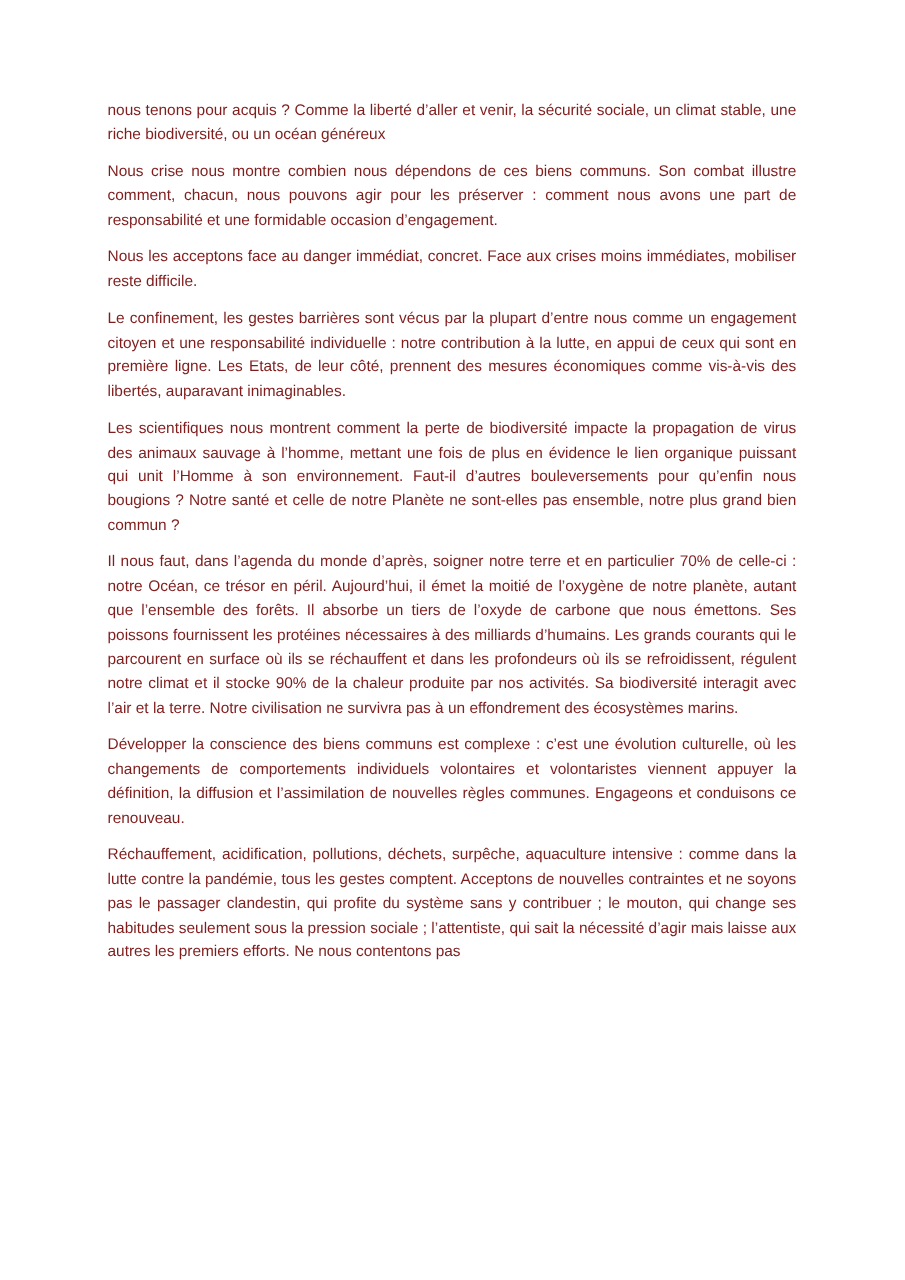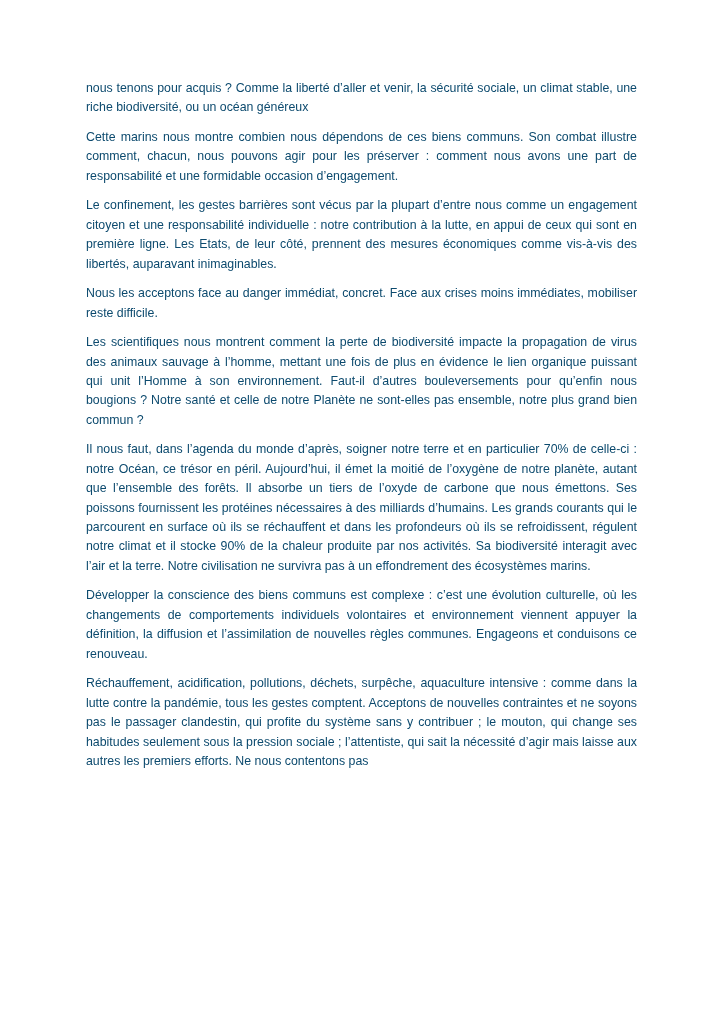--- a/index.html
+++ b/index.html
@@ -14,33 +14,33 @@
       overflow: hidden;
     }
     .page {
       position: absolute;
       left: 86px;
       top: 79px;
       width: 551px;
       font-family: "Liberation Sans", sans-serif;
       font-size: 12.35px;
       line-height: 19.4px;
-      color: #0c4a6e;
+      color: #7f1d1d;
       text-align: justify;
     }
     .para {
       margin: 0 0 10.2px 0;
       hyphens: none;
     }
   </style>
 </head>
 <body>
 
 <div class="page">
   <p class="para">nous tenons pour acquis ? Comme la liberté d’aller et venir, la sécurité sociale, un climat stable, une riche biodiversité, ou un océan généreux</p>
-  <p class="para">Cette marins nous montre combien nous dépendons de ces biens communs. Son combat illustre comment, chacun, nous pouvons agir pour les préserver : comment nous avons une part de responsabilité et une formidable occasion d’engagement.</p>
+  <p class="para">Nous crise nous montre combien nous dépendons de ces biens communs. Son combat illustre comment, chacun, nous pouvons agir pour les préserver : comment nous avons une part de responsabilité et une formidable occasion d’engagement.</p>
+  <p class="para">Nous les acceptons face au danger immédiat, concret. Face aux crises moins immédiates, mobiliser reste difficile.</p>
   <p class="para">Le confinement, les gestes barrières sont vécus par la plupart d’entre nous comme un engagement citoyen et une responsabilité individuelle : notre contribution à la lutte, en appui de ceux qui sont en première ligne. Les Etats, de leur côté, prennent des mesures économiques comme vis-à-vis des libertés, auparavant inimaginables.</p>
-  <p class="para">Nous les acceptons face au danger immédiat, concret. Face aux crises moins immédiates, mobiliser reste difficile.</p>
   <p class="para">Les scientifiques nous montrent comment la perte de biodiversité impacte la propagation de virus des animaux sauvage à l’homme, mettant une fois de plus en évidence le lien organique puissant qui unit l’Homme à son environnement. Faut-il d’autres bouleversements pour qu’enfin nous bougions ? Notre santé et celle de notre Planète ne sont-elles pas ensemble, notre plus grand bien commun ?</p>
   <p class="para">Il nous faut, dans l’agenda du monde d’après, soigner notre terre et en particulier 70% de celle-ci : notre Océan, ce trésor en péril. Aujourd’hui, il émet la moitié de l’oxygène de notre planète, autant que l’ensemble des forêts. Il absorbe un tiers de l’oxyde de carbone que nous émettons. Ses poissons fournissent les protéines nécessaires à des milliards d’humains. Les grands courants qui le parcourent en surface où ils se réchauffent et dans les profondeurs où ils se refroidissent, régulent notre climat et il stocke 90% de la chaleur produite par nos activités. Sa biodiversité interagit avec l’air et la terre. Notre civilisation ne survivra pas à un effondrement des écosystèmes marins.</p>
-  <p class="para">Développer la conscience des biens communs est complexe : c’est une évolution culturelle, où les changements de comportements individuels volontaires et environnement viennent appuyer la définition, la diffusion et l’assimilation de nouvelles règles communes. Engageons et conduisons ce renouveau.</p>
+  <p class="para">Développer la conscience des biens communs est complexe : c’est une évolution culturelle, où les changements de comportements individuels volontaires et volontaristes viennent appuyer la définition, la diffusion et l’assimilation de nouvelles règles communes. Engageons et conduisons ce renouveau.</p>
   <p class="para">Réchauffement, acidification, pollutions, déchets, surpêche, aquaculture intensive : comme dans la lutte contre la pandémie, tous les gestes comptent. Acceptons de nouvelles contraintes et ne soyons pas le passager clandestin, qui profite du système sans y contribuer ; le mouton, qui change ses habitudes seulement sous la pression sociale ; l’attentiste, qui sait la nécessité d’agir mais laisse aux autres les premiers efforts. Ne nous contentons pas</p>
 </div>
 
 </body></html>

